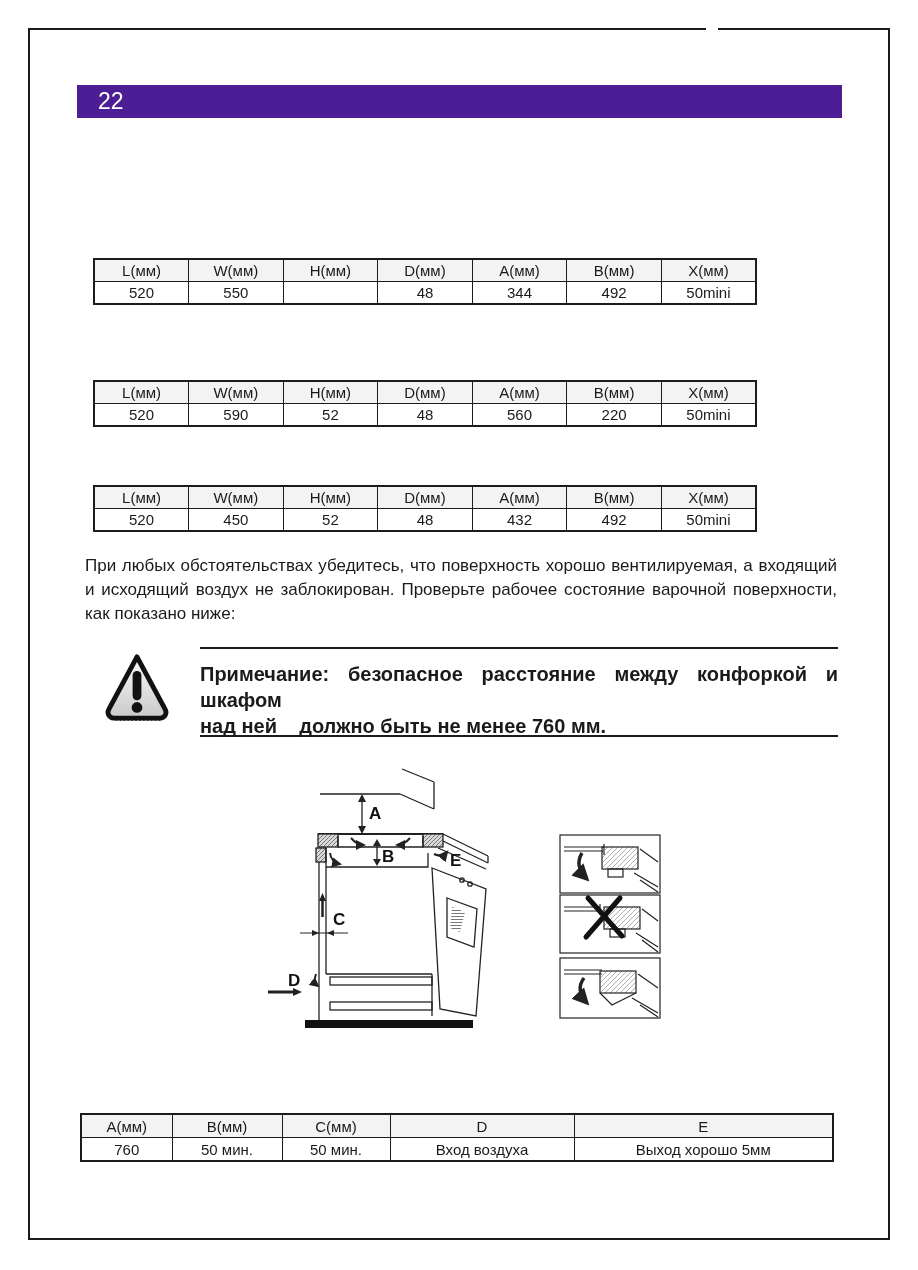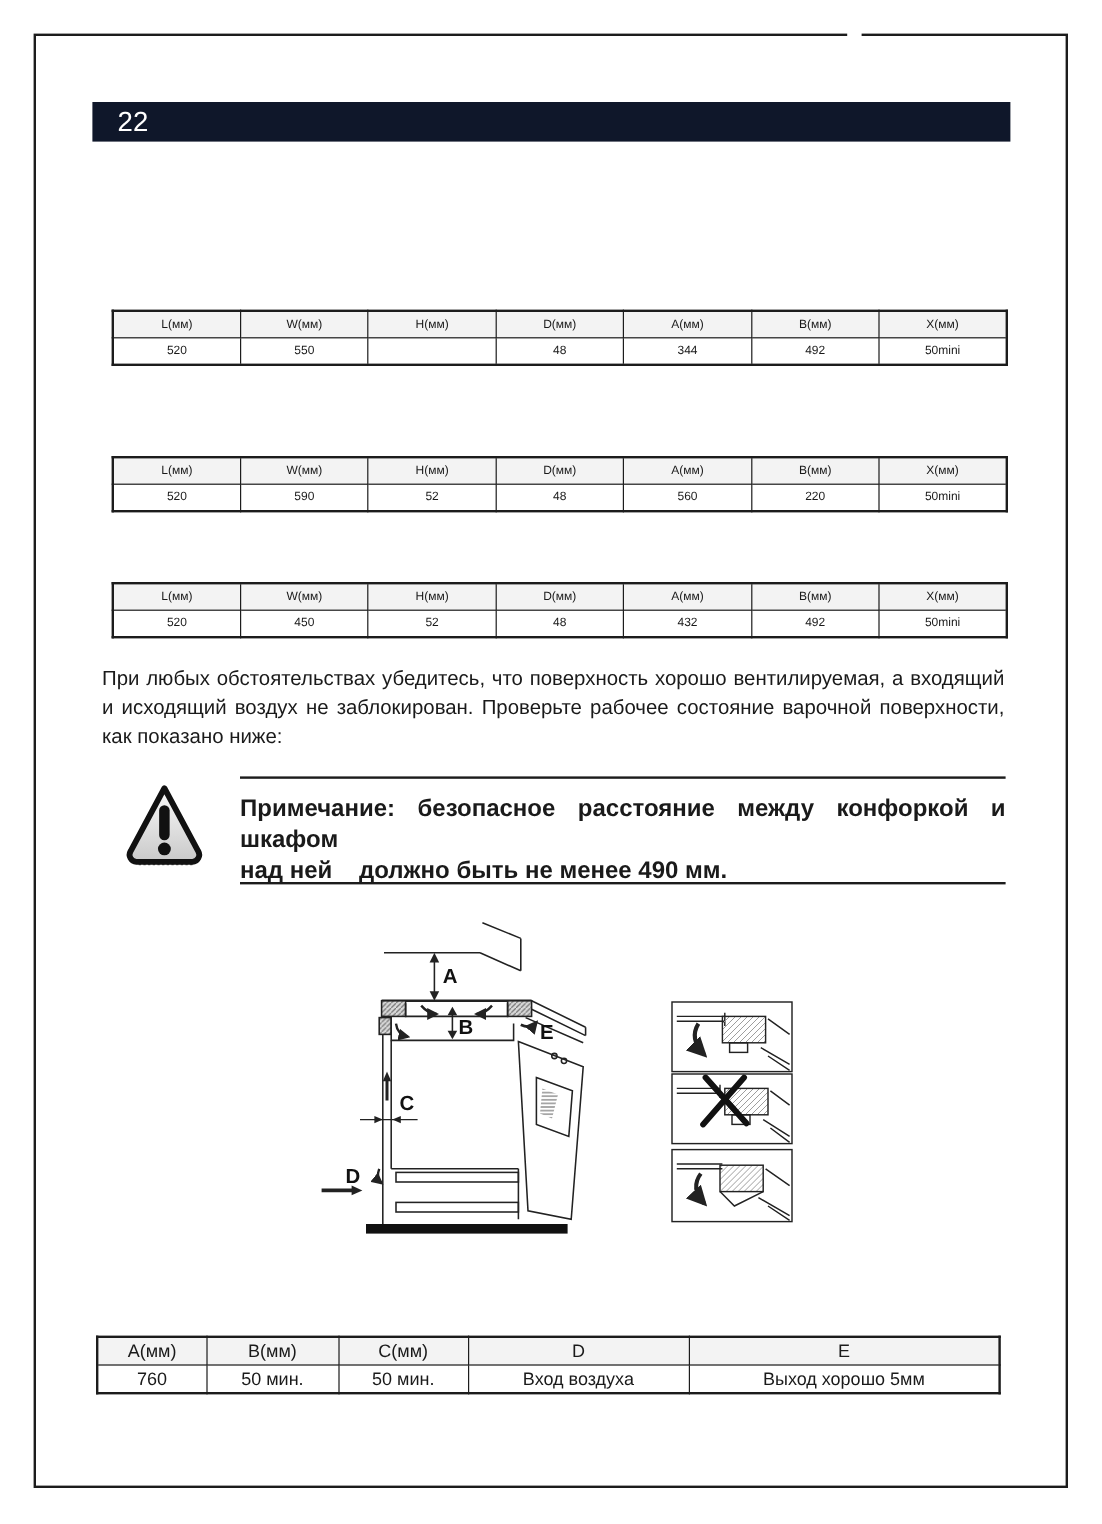--- a/index.html
+++ b/index.html
@@ -11,22 +11,22 @@
     position:absolute; left:28px; top:28px; width:858px; height:1208px;
     border:2px solid #1c1c1c;
   }
   .frame-gap { position:absolute; left:706px; top:26px; width:12px; height:7px; background:#ffffff; }
   .pagebar {
     position:absolute; left:77px; top:85px; width:765px; height:33px;
     background:#353F90; color:#ffffff; font-size:23px;
     display:flex; align-items:center; padding-left:21px; box-sizing:border-box;
   }
   table.dims {
-    position:absolute; left:93px; width:747px; border-collapse:collapse;
-    table-layout:fixed; border:2px solid #1c1c1c; font-size:10px;
+    position:absolute; left:93px; width:664px; border-collapse:collapse;
+    table-layout:fixed; border:2px solid #1c1c1c; font-size:15px;
   }
   table.dims td {
     border:1px solid #1c1c1c; height:21px; text-align:center;
     padding:0 2px; white-space:nowrap;
   }
   table.dims tr.hdr td { background:#f3f3f3; }
   .t1 { top:258px; } .t2 { top:380px; } .t3 { top:485px; }
   .para {
     position:absolute; left:85px; top:554px; width:752px;
     font-size:17px; line-height:24px; text-align:justify;
@@ -52,21 +52,21 @@
   table.clear tr.hdr td { background:#f3f3f3; }
 </style>
 </head>
 <body>
 
 <div class="page">
 
   <div class="frame"></div>
   <div class="frame-gap"></div>
 
-  <div class="pagebar" style="background: #0f172a;">
+  <div class="pagebar" style="background: #4c1d95;">
     <span>22</span>
   </div>
 
   <table class="dims t1">
     <tbody>
       <tr class="hdr">
         <td>L(мм)</td>
         <td>W(мм)</td>
         <td>H(мм)</td>
         <td>D(мм)</td>
@@ -145,21 +145,21 @@
       </linearGradient>
     </defs>
     <line x1="15" y1="69" x2="62" y2="69" stroke="#666" stroke-width="4" stroke-dasharray="2,2"></line>
     <path d="M37,5 L66,59 a6,6 0 0 1 -5,9 H13 a6,6 0 0 1 -5,-9 Z" fill="url(#wg)" stroke="#111" stroke-width="5" stroke-linejoin="round"></path>
     <line x1="37" y1="24" x2="37" y2="45" stroke="#111" stroke-width="9" stroke-linecap="round"></line>
     <circle cx="37" cy="57" r="5.5" fill="#111"></circle>
   </svg>
 
   <div class="note">
     <div class="l1">Примечание: безопасное расстояние между конфоркой и шкафом</div>
-    <div class="l2">над ней    должно быть не менее 490 мм.</div>
+    <div class="l2">над ней    должно быть не менее 760 мм.</div>
   </div>
 
   <svg class="diagram" viewBox="0 0 430 290">
     <defs>
       <marker id="ah" markerWidth="5" markerHeight="5" refX="4" refY="2.5" orient="auto" markerUnits="strokeWidth">
         <path d="M0,0 L5,2.5 L0,5 Z" fill="#222"></path>
       </marker>
       <pattern id="hA" width="4" height="4" patternUnits="userSpaceOnUse">
         <rect width="4" height="4" fill="#d9d9d9"></rect>
         <path d="M0,4 L4,0" stroke="#777" stroke-width="1"></path>

